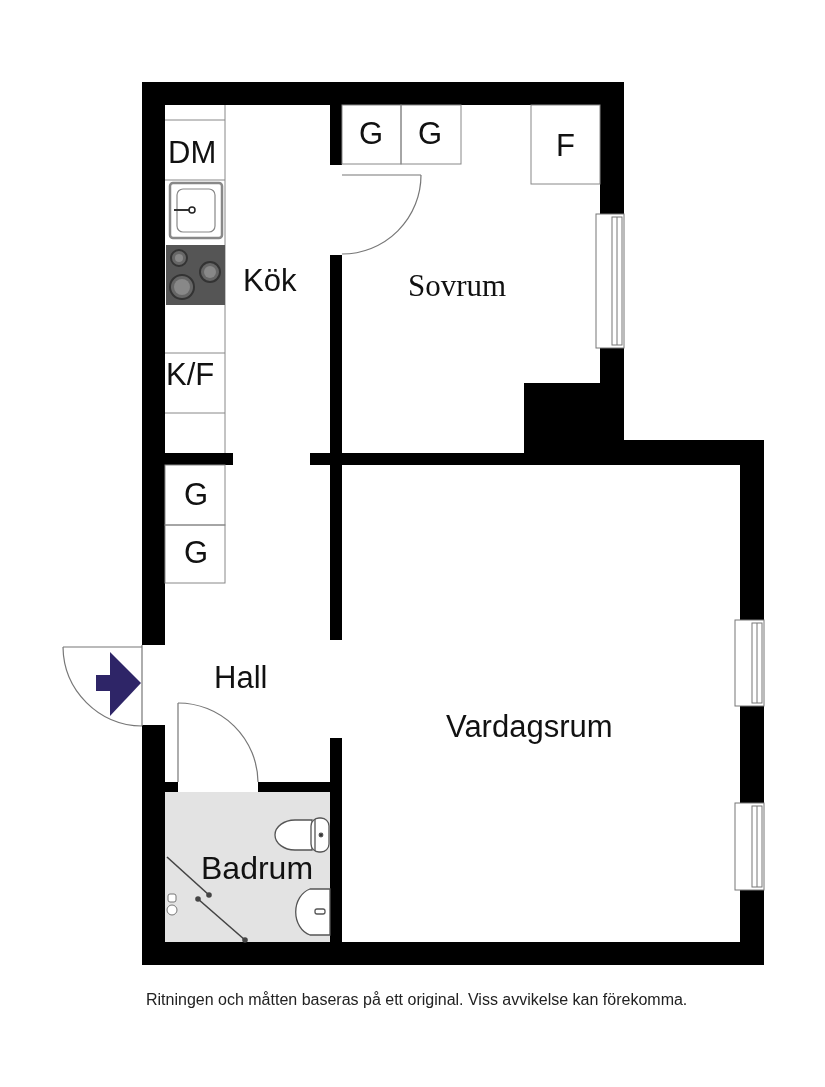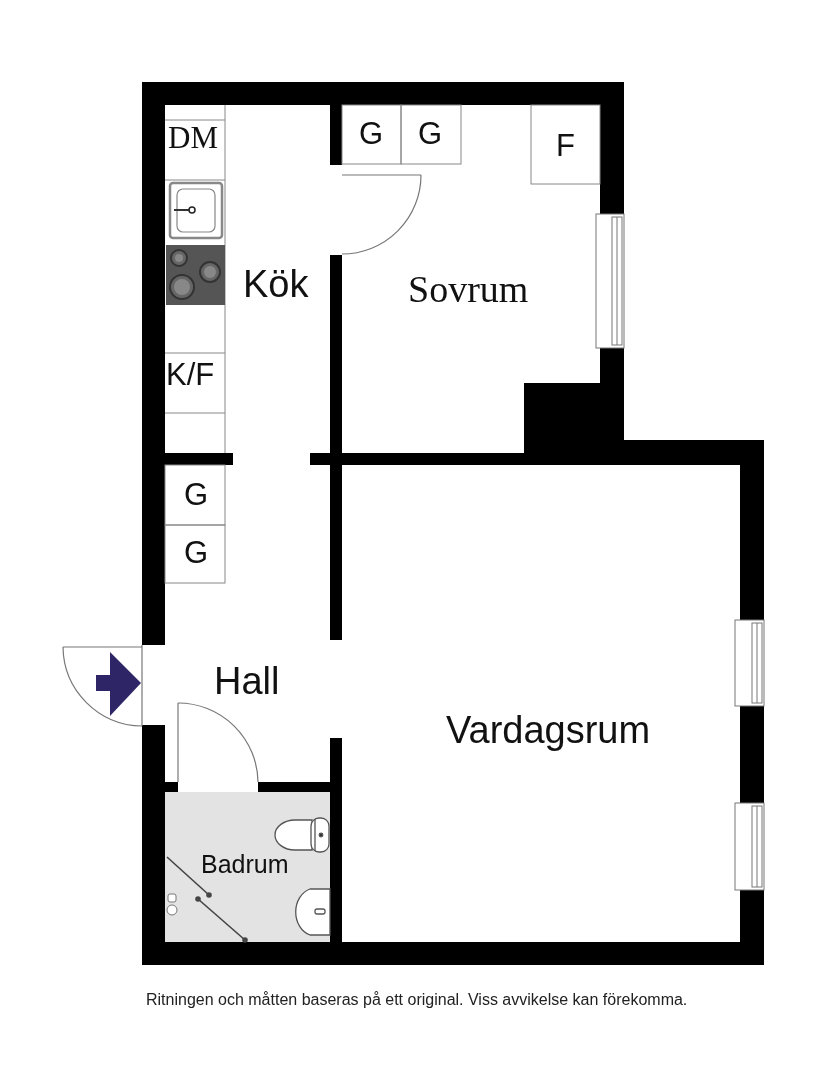--- a/index.html
+++ b/index.html
@@ -1,22 +1,22 @@
 <!DOCTYPE html>
 <html><head>
 <meta charset="utf-8">
 <style>
   html, body { margin: 0; padding: 0; background: #ffffff; }
   body { width: 825px; height: 1087px; position: relative; overflow: hidden;
          font-family: "Liberation Sans", sans-serif; }
   #plan { position: absolute; left: 0; top: 0; }
   .label { position: absolute; color: #111; white-space: nowrap;
            font-family: "Liberation Sans", sans-serif; line-height: 1; }
-  .room-label { font-size: 38px; }
-  .bad-label { font-size: 25px; text-align: right; }
+  .room-label { font-size: 31px; }
+  .bad-label { font-size: 32px; text-align: right; }
   .fixture-label { font-size: 31px; }
   .disclaimer { position: absolute; left: 146px; top: 991px; font-size: 16px;
                 color: #222; font-family: "Liberation Sans", sans-serif; white-space: nowrap; }
 </style>
 </head>
 <body>
 
 <svg id="plan" width="825" height="1087" viewBox="0 0 825 1087" xmlns="http://www.w3.org/2000/svg">
 
   <rect x="165" y="792" width="166" height="150" fill="#e3e3e3"></rect>
@@ -154,21 +154,21 @@
     <ellipse cx="172" cy="910" rx="5" ry="5"></ellipse>
   </g>
 </svg>
 
 <div class="label room-label" style="left:243px; top:265px;">Kök</div>
 <div class="label room-label" style="left:408px; top:270px;font-family:Liberation Serif, serif;">Sovrum</div>
 <div class="label room-label" style="left:214px; top:662px;">Hall</div>
 <div class="label room-label" style="left:446px; top:711px;">Vardagsrum</div>
 <div class="label bad-label" style="left:201px; top:852px;">Badrum</div>
 
-<div class="label fixture-label" style="left:168px; top:122px;font-family:Liberation Serif, serif;">DM</div>
+<div class="label fixture-label" style="left:168px; top:137px;">DM</div>
 <div class="label fixture-label" style="left:166px; top:359px;">K/F</div>
 <div class="label fixture-label" style="left:184px; top:479px;">G</div>
 <div class="label fixture-label" style="left:184px; top:537px;">G</div>
 <div class="label fixture-label" style="left:359px; top:118px;">G</div>
 <div class="label fixture-label" style="left:418px; top:118px;">G</div>
 <div class="label fixture-label" style="left:556px; top:130px;">F</div>
 
 <div class="disclaimer">Ritningen och måtten baseras på ett original. Viss avvikelse kan förekomma.</div>
 
 </body></html>

